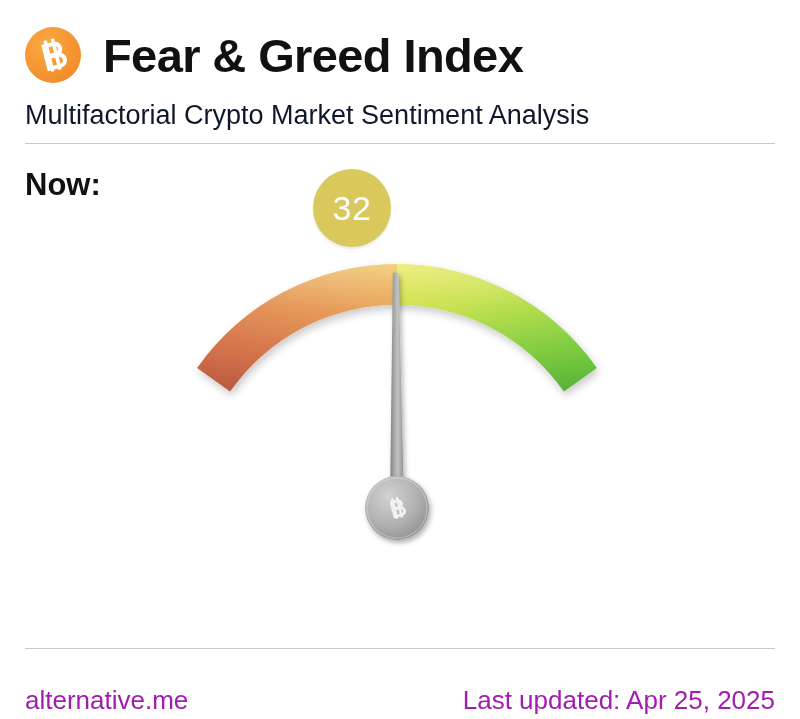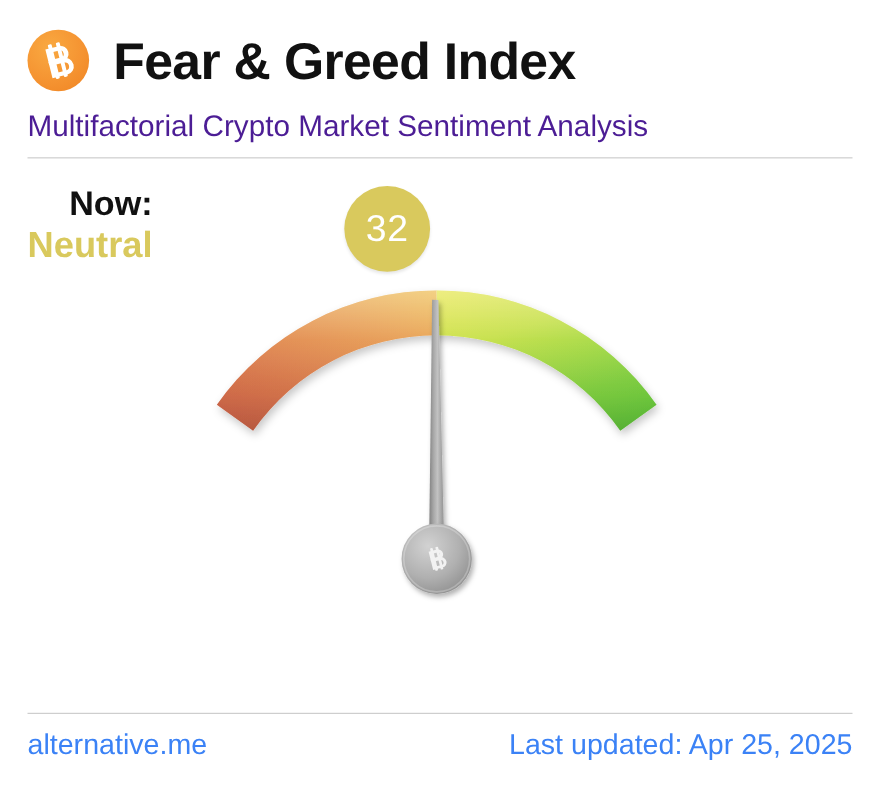--- a/index.html
+++ b/index.html
@@ -51,21 +51,21 @@
     font-size: 47px;
     font-weight: bold;
     color: #111111;
     letter-spacing: -0.6px;
     line-height: 1;
     white-space: nowrap;
   }
   .page-subtitle {
     margin-top: 14px;
     font-size: 27px;
-    color: #4c1d95;
+    color: #0f172a;
     line-height: 1;
     white-space: nowrap;
   }
   .rule {
     position: absolute;
     left: 25px;
     width: 750px;
     height: 1px;
     background: #c9c9c9;
   }
@@ -129,23 +129,24 @@
     position: absolute;
     left: 25px;
     top: 663px;
     width: 750px;
     display: flex;
     justify-content: space-between;
     align-items: baseline;
   }
   .footer-text {
     font-size: 26px;
-    color: #3b82f6;
+    color: #a21caf;
     line-height: 1;
     white-space: nowrap;
+    margin-top: 24px;
   }
 </style>
 </head>
 <body>
 
 <div id="app">
 
   <div class="header">
     <div class="title-row">
       <div class="btc-logo">
@@ -160,21 +161,20 @@
       </div>
       <div class="page-title">Fear &amp; Greed Index</div>
     </div>
     <div class="page-subtitle">Multifactorial Crypto Market Sentiment Analysis</div>
   </div>
 
   <div class="rule top"></div>
 
   <div class="status">
     <div class="status-now">Now:</div>
-    <div class="status-label">Neutral</div>
   </div>
 
   <div class="value-badge">
     <span class="value-badge-text">32</span>
   </div>
 
   <div class="gauge-wrap">
     <svg class="gauge-svg" width="800" height="400" viewBox="0 0 800 400" aria-hidden="true">
       <defs>
         <linearGradient id="arcGradLeft" x1="0" y1="1" x2="1" y2="0">

